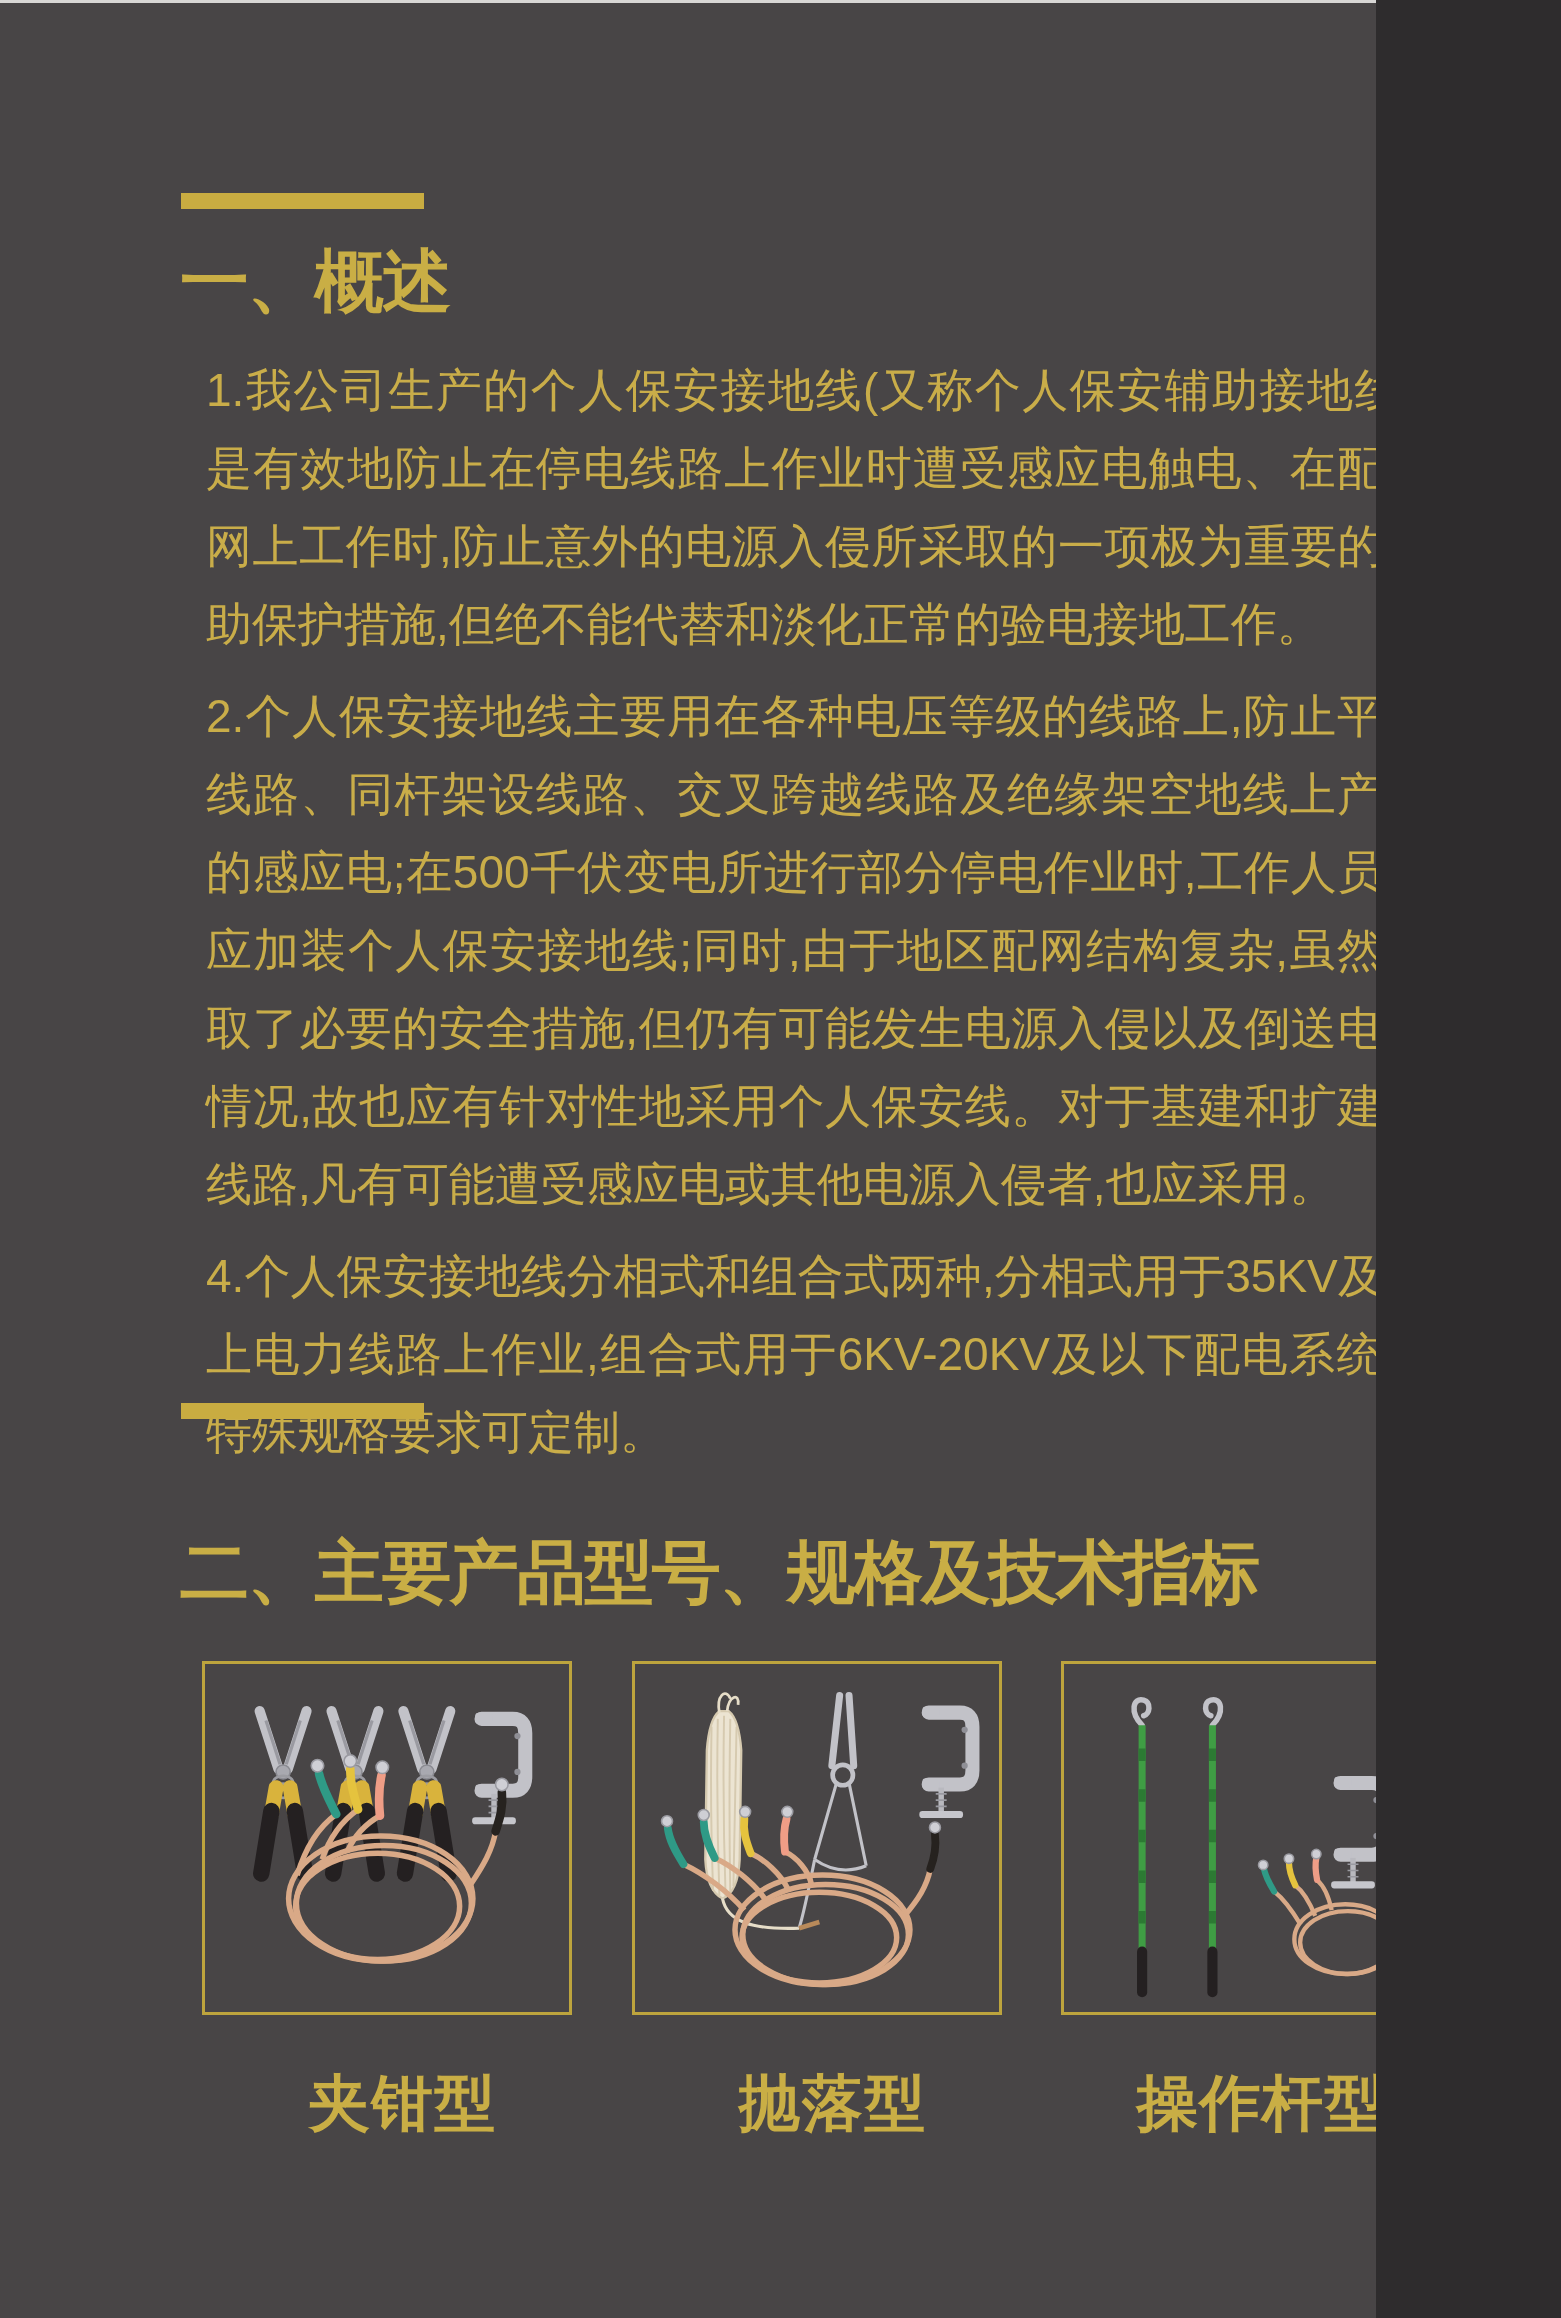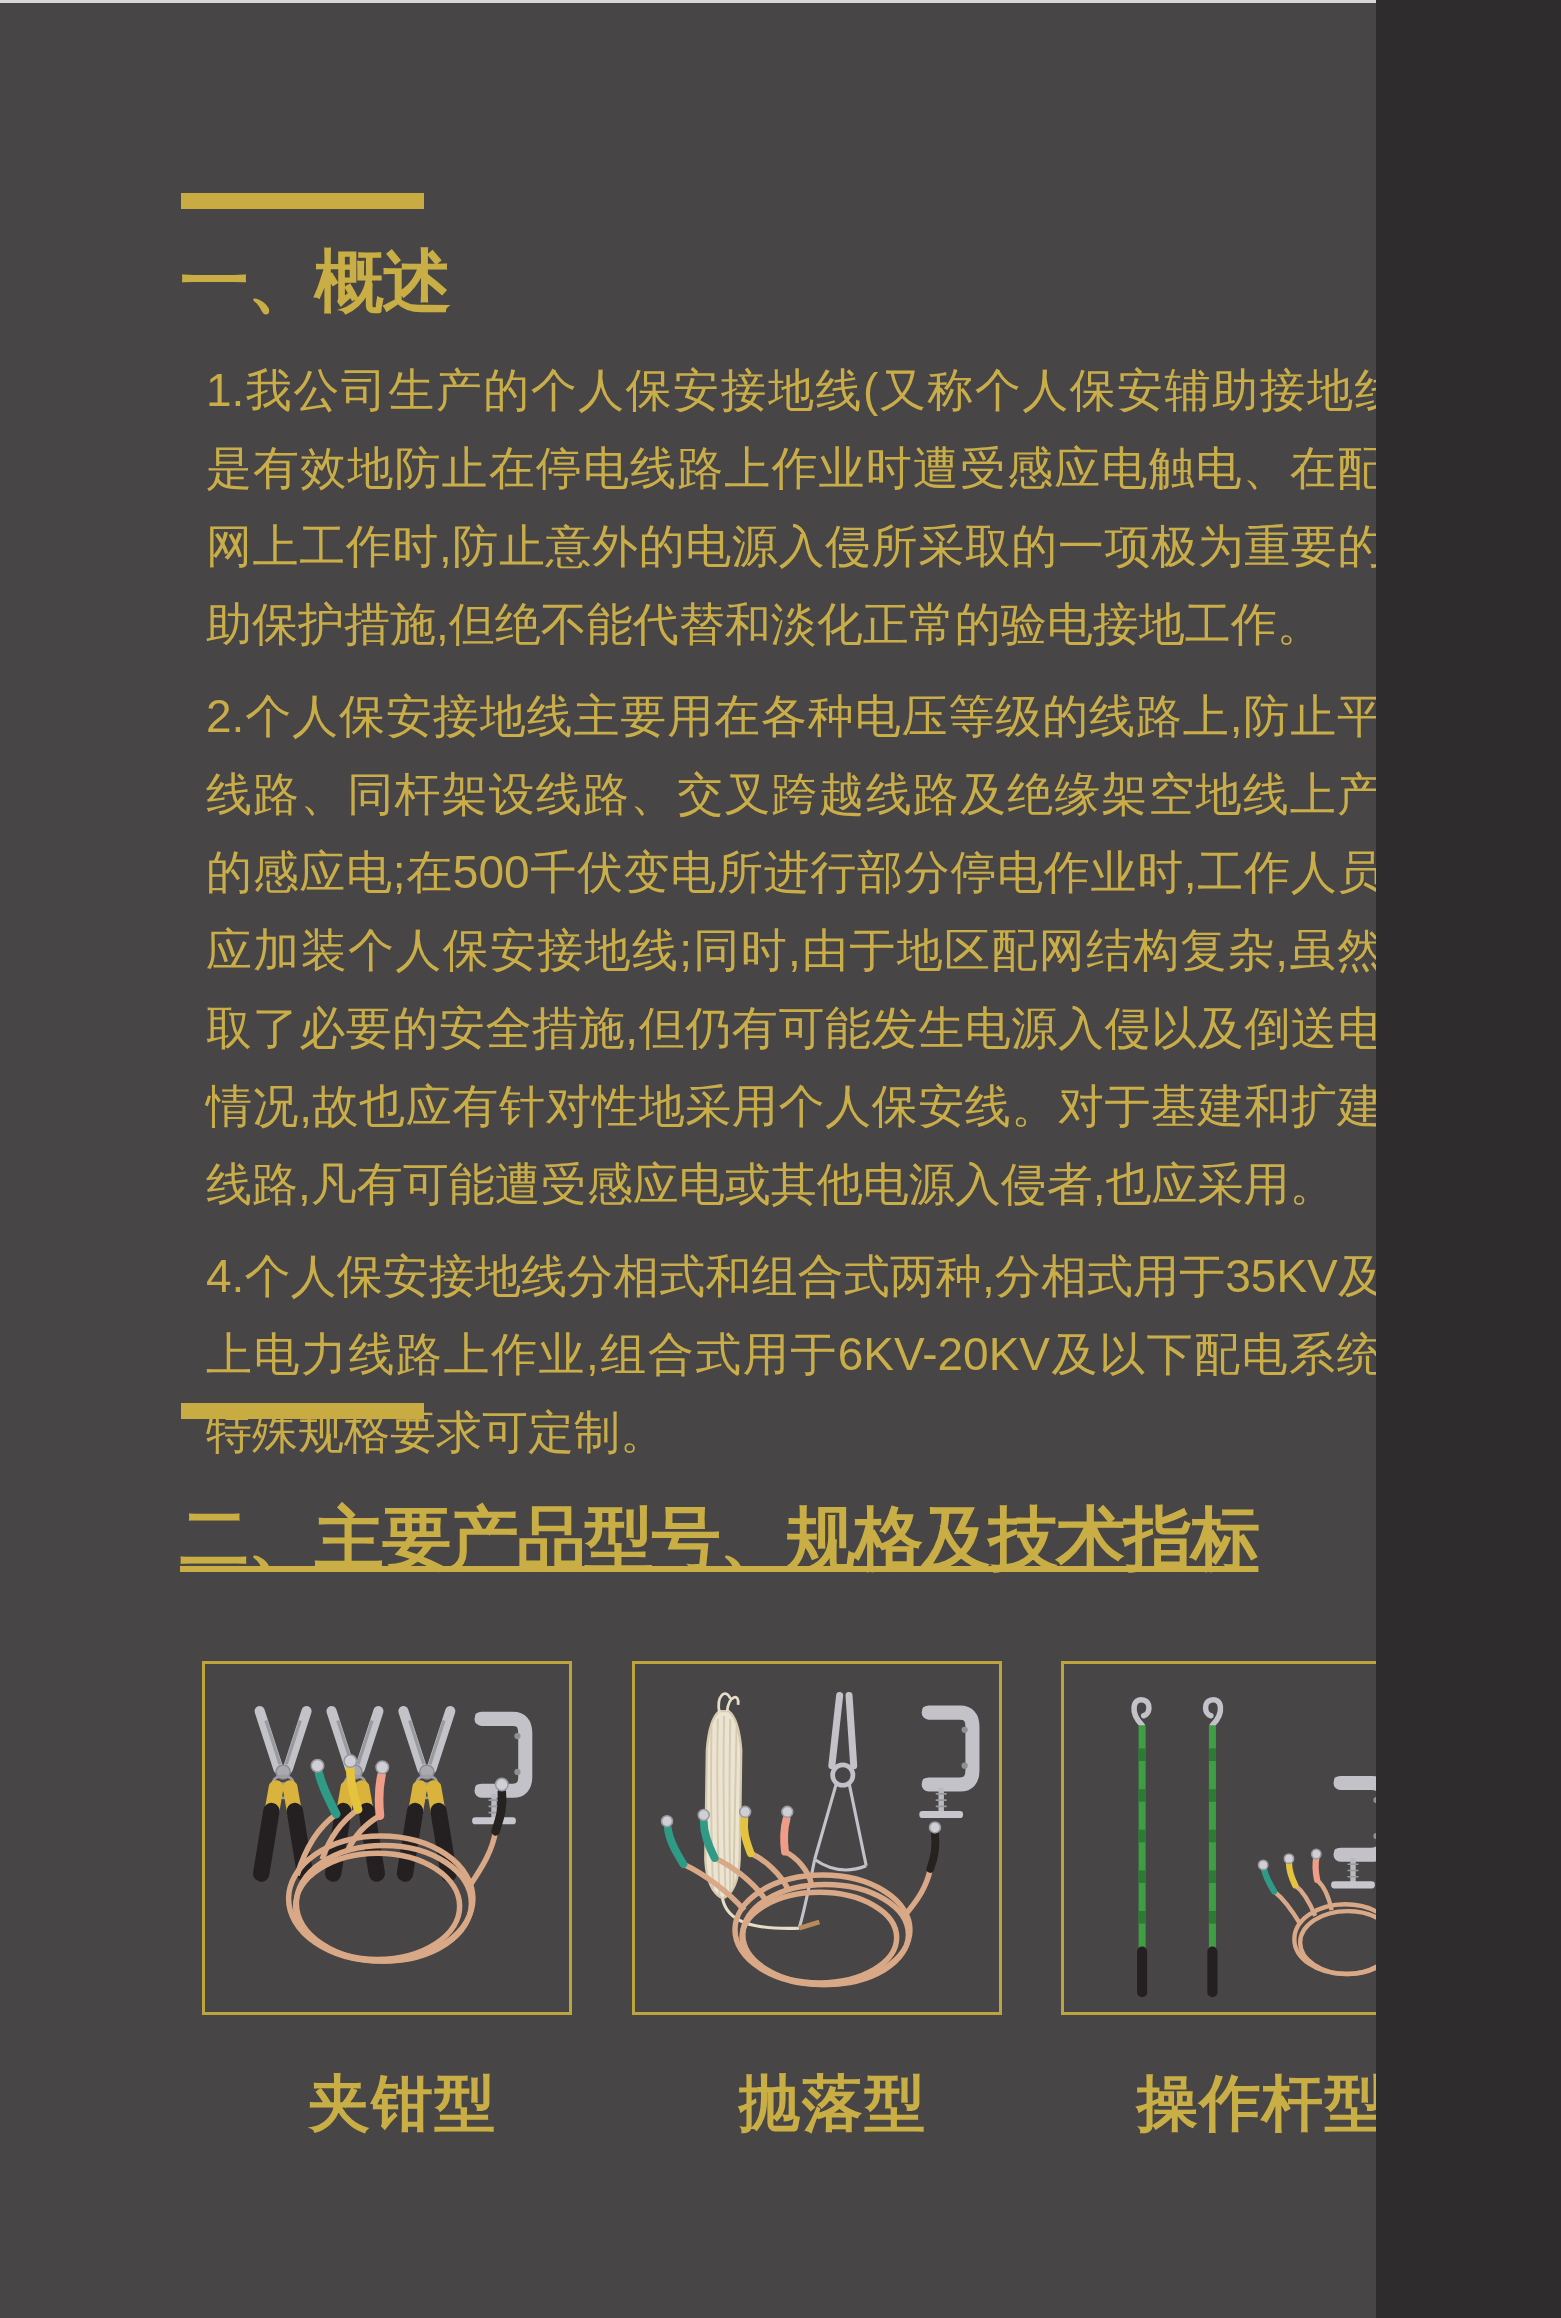--- a/index.html
+++ b/index.html
@@ -19,21 +19,21 @@
     background:#c9ac41;
   }
   .bar1{top:193px;}
   .bar2{top:1403px;}
   .sec-title{
     position:absolute;left:180px;margin:0;
     color:#c9ae45;font-size:69px;font-weight:700;
     letter-spacing:-1.6px;line-height:1;white-space:nowrap;
   }
   .h1{top:247px;}
-  .h2{top:1504px;text-decoration:underline;}
+  .h2{top:1538px;}
   .paras{
     position:absolute;left:182px;top:351px;width:1224px;
     color:#c9ad49;font-size:46px;font-weight:500;
     line-height:78px;text-align:justify;margin-left:24px;
   }
   .paras p{margin:0 0 14px 0;}
   .paras p:last-child{margin-bottom:0;}
   .imgbox{
     position:absolute;top:1661px;width:370px;height:354px;
     border:3.1px solid #bda43d;box-sizing:border-box;

